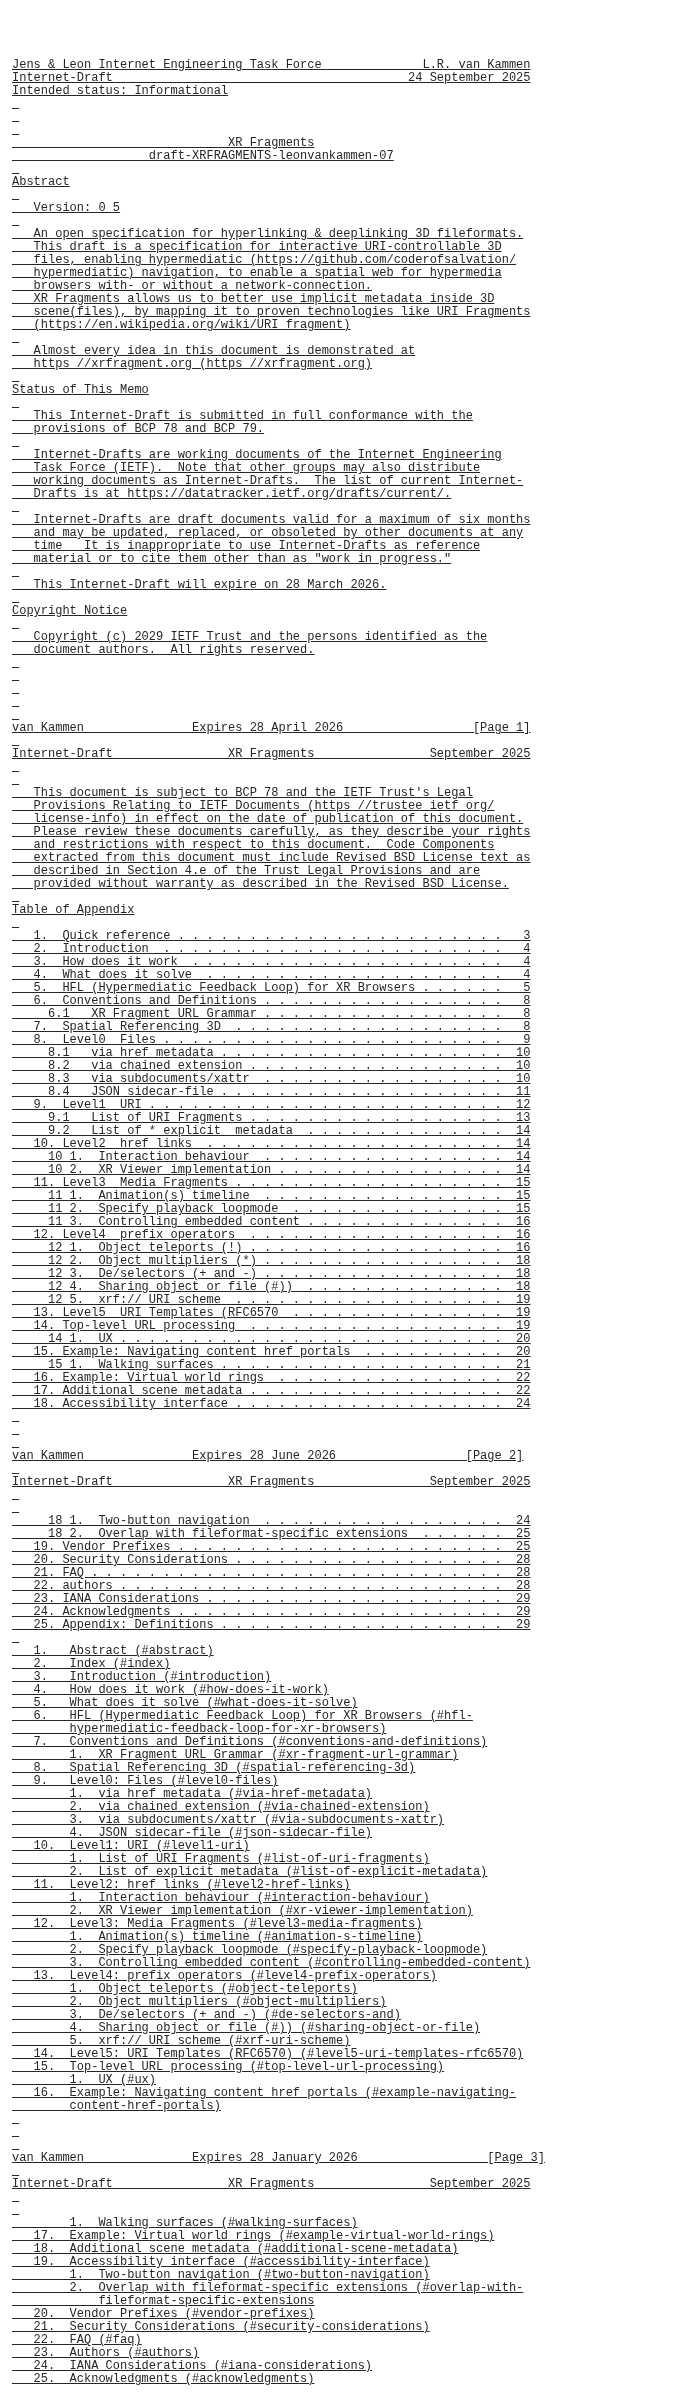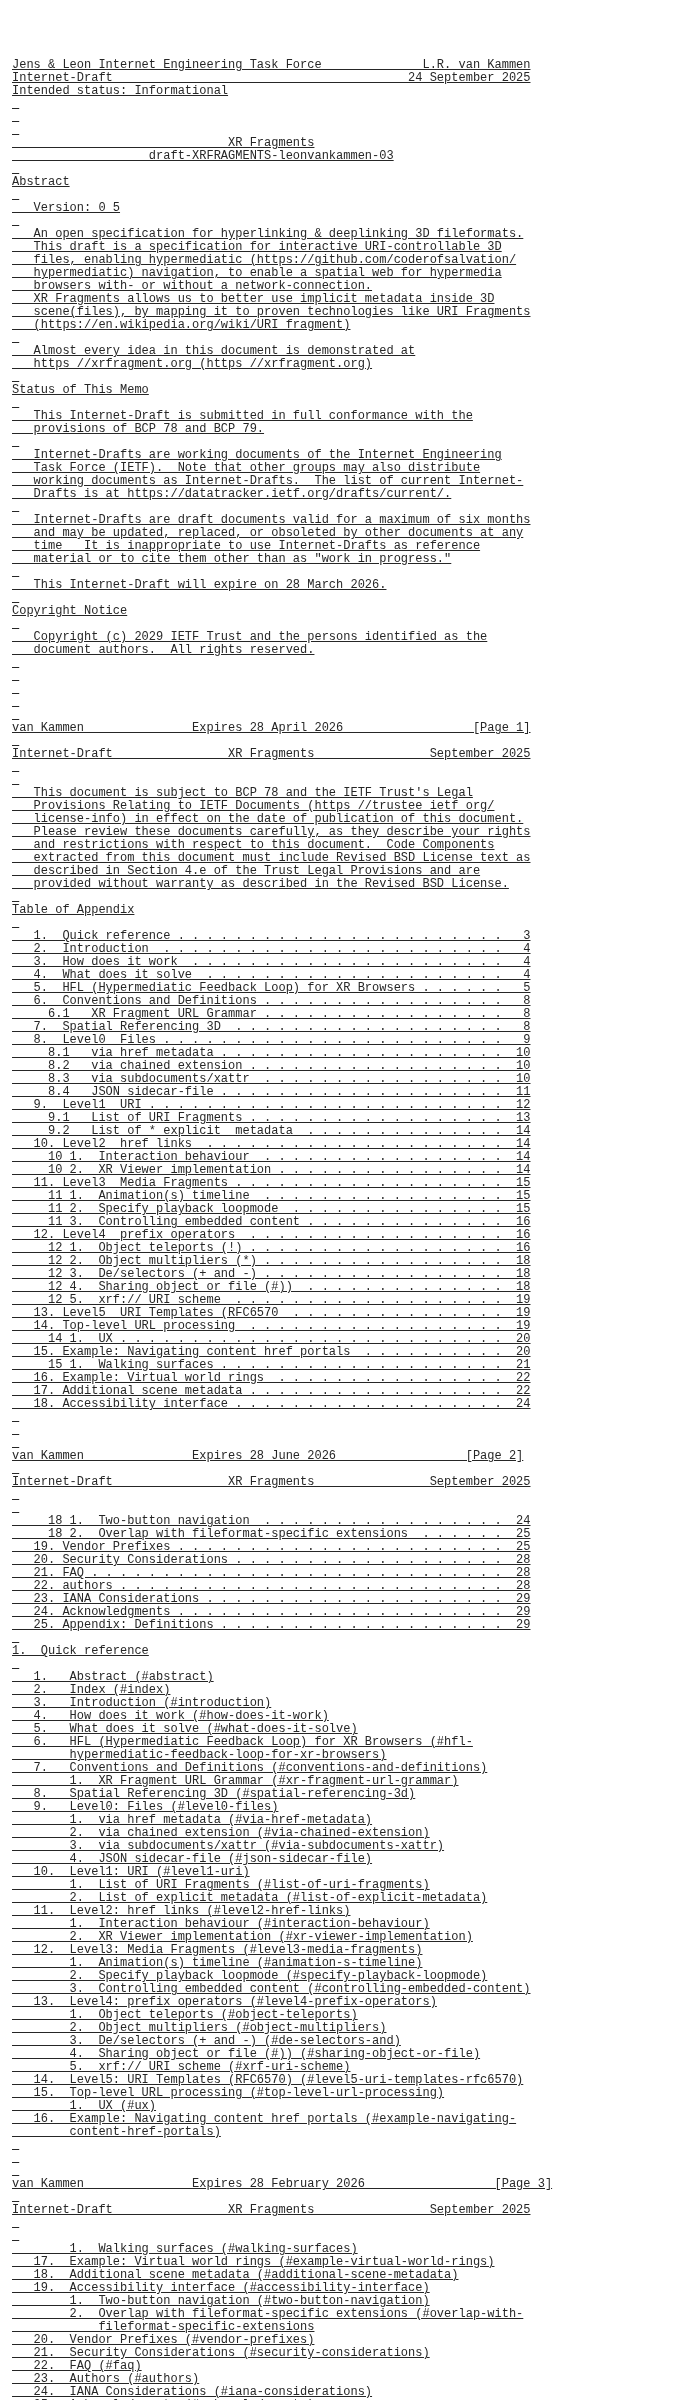--- a/index.html
+++ b/index.html
@@ -29,21 +29,21 @@
 <body>
 
 <div class="doc">
   <pre>Jens &amp; Leon Internet Engineering Task Force              L.R. van Kammen
 Internet-Draft                                         24 September 2025
 Intended status: Informational
  
  
  </pre>
   <pre>                              XR Fragments
-                   draft-XRFRAGMENTS-leonvankammen-03
+                   draft-XRFRAGMENTS-leonvankammen-07
  </pre>
   <pre>Abstract
  
    Version: 0 5
  
    An open specification for hyperlinking &amp; deeplinking 3D fileformats.
    This draft is a specification for interactive URI-controllable 3D
    files, enabling hypermediatic (https://github.com/coderofsalvation/
    hypermediatic) navigation, to enable a spatial web for hypermedia
    browsers with- or without a network-connection.
@@ -144,22 +144,20 @@
   <pre>     18 1.  Two-button navigation  . . . . . . . . . . . . . . . . .  24
      18 2.  Overlap with fileformat-specific extensions  . . . . . .  25
    19. Vendor Prefixes . . . . . . . . . . . . . . . . . . . . . . .  25
    20. Security Considerations . . . . . . . . . . . . . . . . . . .  28
    21. FAQ . . . . . . . . . . . . . . . . . . . . . . . . . . . . .  28
    22. authors . . . . . . . . . . . . . . . . . . . . . . . . . . .  28
    23. IANA Considerations . . . . . . . . . . . . . . . . . . . . .  29
    24. Acknowledgments . . . . . . . . . . . . . . . . . . . . . . .  29
    25. Appendix: Definitions . . . . . . . . . . . . . . . . . . . .  29
  </pre>
-  <pre>1.  Quick reference
- </pre>
   <pre>   1.   Abstract (#abstract)
    2.   Index (#index)
    3.   Introduction (#introduction)
    4.   How does it work (#how-does-it-work)
    5.   What does it solve (#what-does-it-solve)
    6.   HFL (Hypermediatic Feedback Loop) for XR Browsers (#hfl-
         hypermediatic-feedback-loop-for-xr-browsers)
    7.   Conventions and Definitions (#conventions-and-definitions)
         1.  XR Fragment URL Grammar (#xr-fragment-url-grammar)
    8.   Spatial Referencing 3D (#spatial-referencing-3d)
@@ -185,21 +183,21 @@
         4.  Sharing object or file (#)) (#sharing-object-or-file)
         5.  xrf:// URI scheme (#xrf-uri-scheme)
    14.  Level5: URI Templates (RFC6570) (#level5-uri-templates-rfc6570)
    15.  Top-level URL processing (#top-level-url-processing)
         1.  UX (#ux)
    16.  Example: Navigating content href portals (#example-navigating-
         content-href-portals)
  
  
  </pre>
-  <pre>van Kammen               Expires 28 February 2026                  [Page 3]
+  <pre>van Kammen               Expires 28 January 2026                  [Page 3]
  </pre>
   <pre>Internet-Draft                XR Fragments                September 2025
  
  </pre>
   <pre>        1.  Walking surfaces (#walking-surfaces)
    17.  Example: Virtual world rings (#example-virtual-world-rings)
    18.  Additional scene metadata (#additional-scene-metadata)
    19.  Accessibility interface (#accessibility-interface)
         1.  Two-button navigation (#two-button-navigation)
         2.  Overlap with fileformat-specific extensions (#overlap-with-

